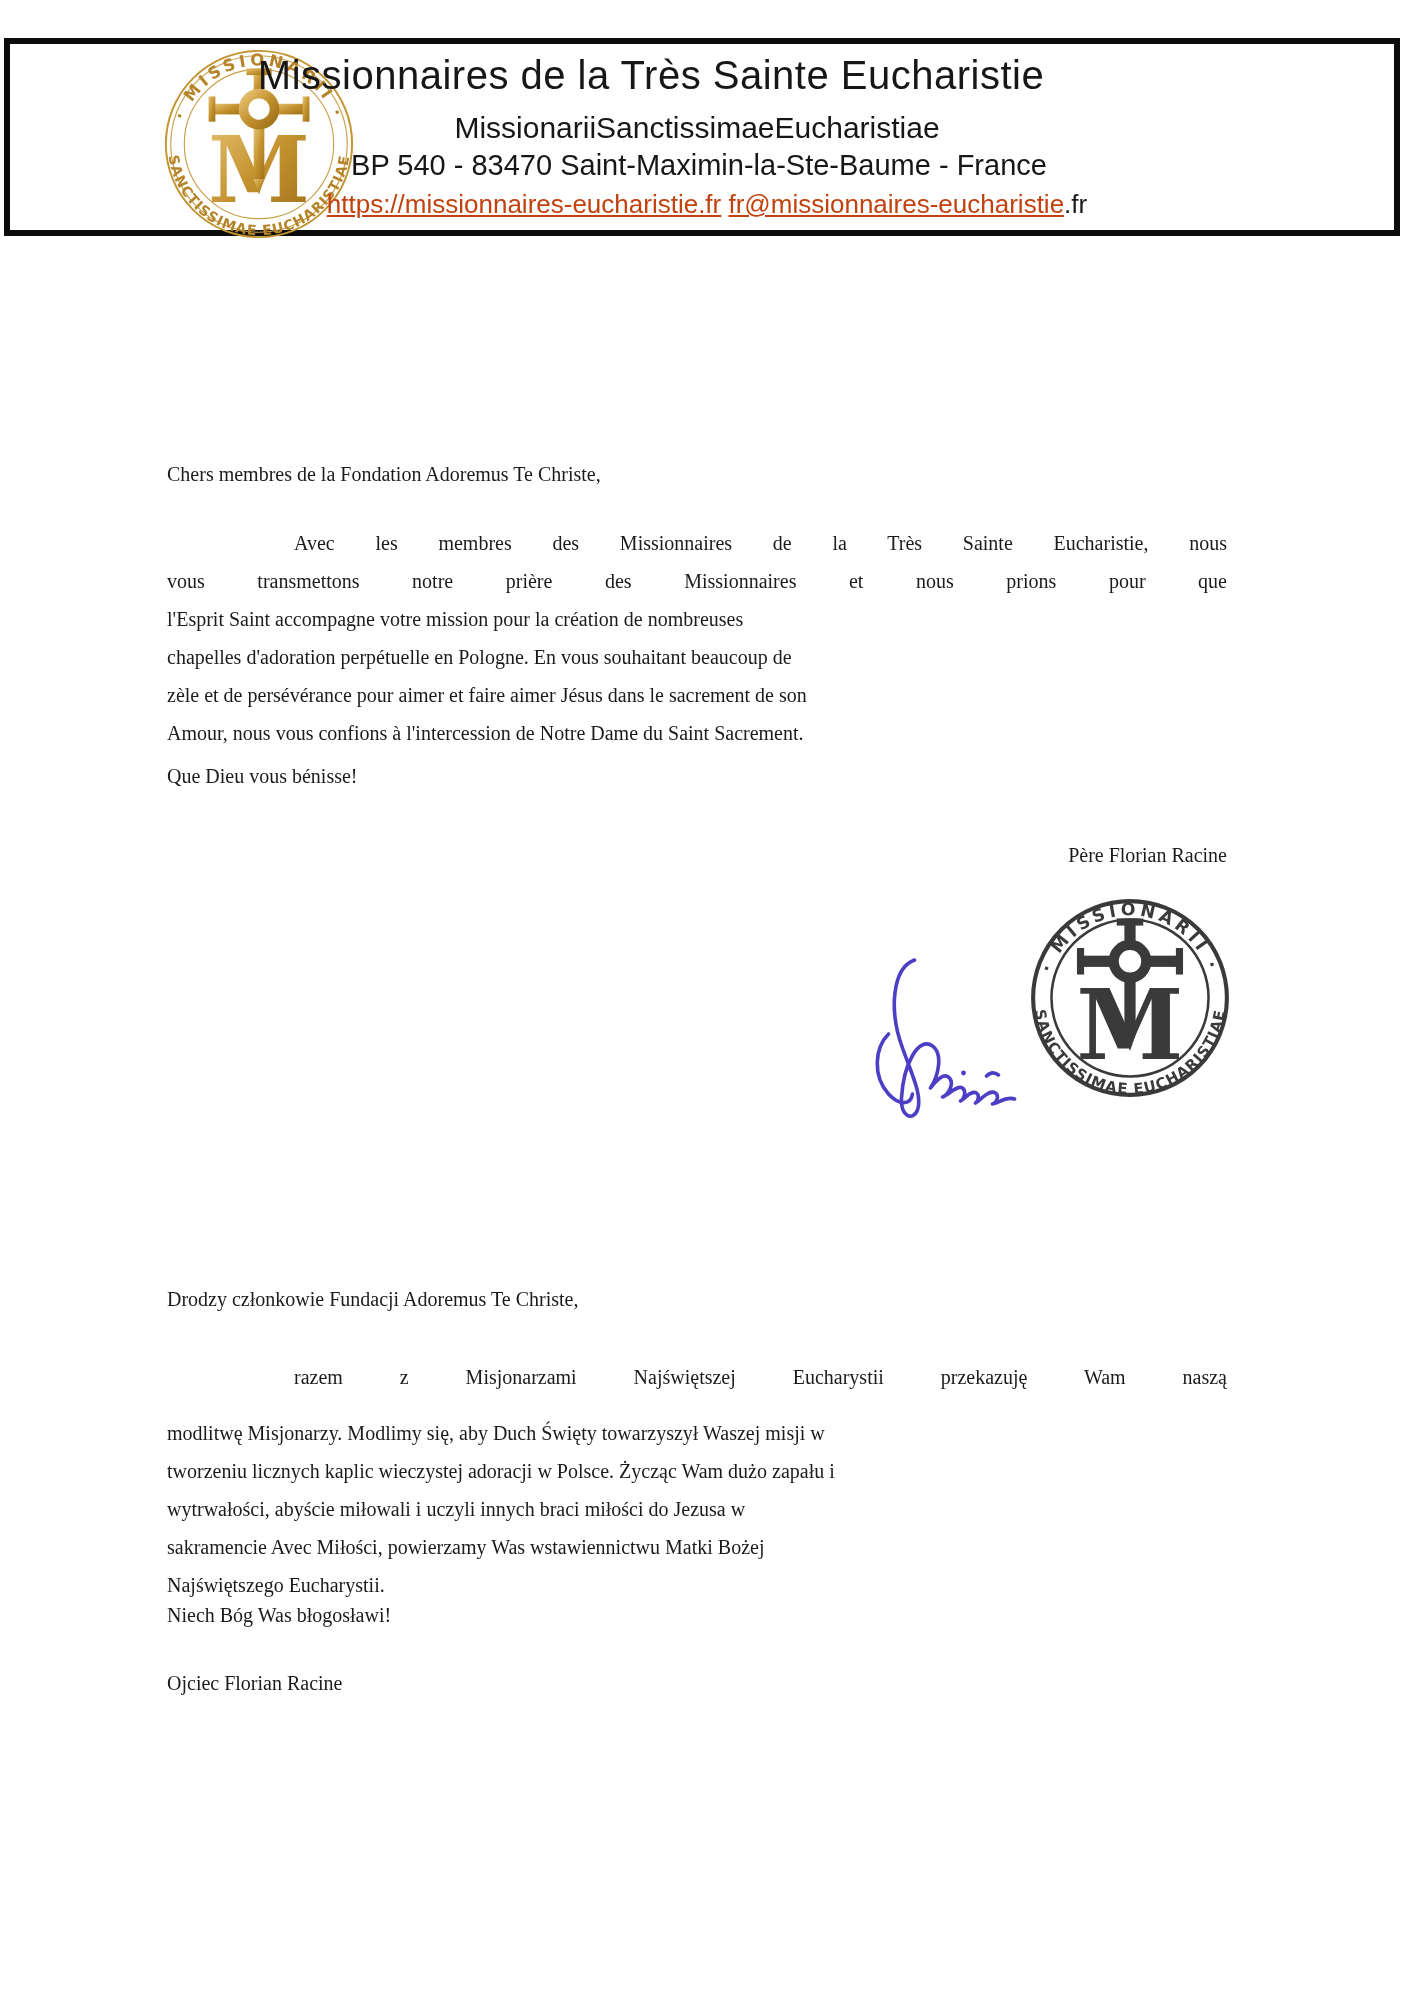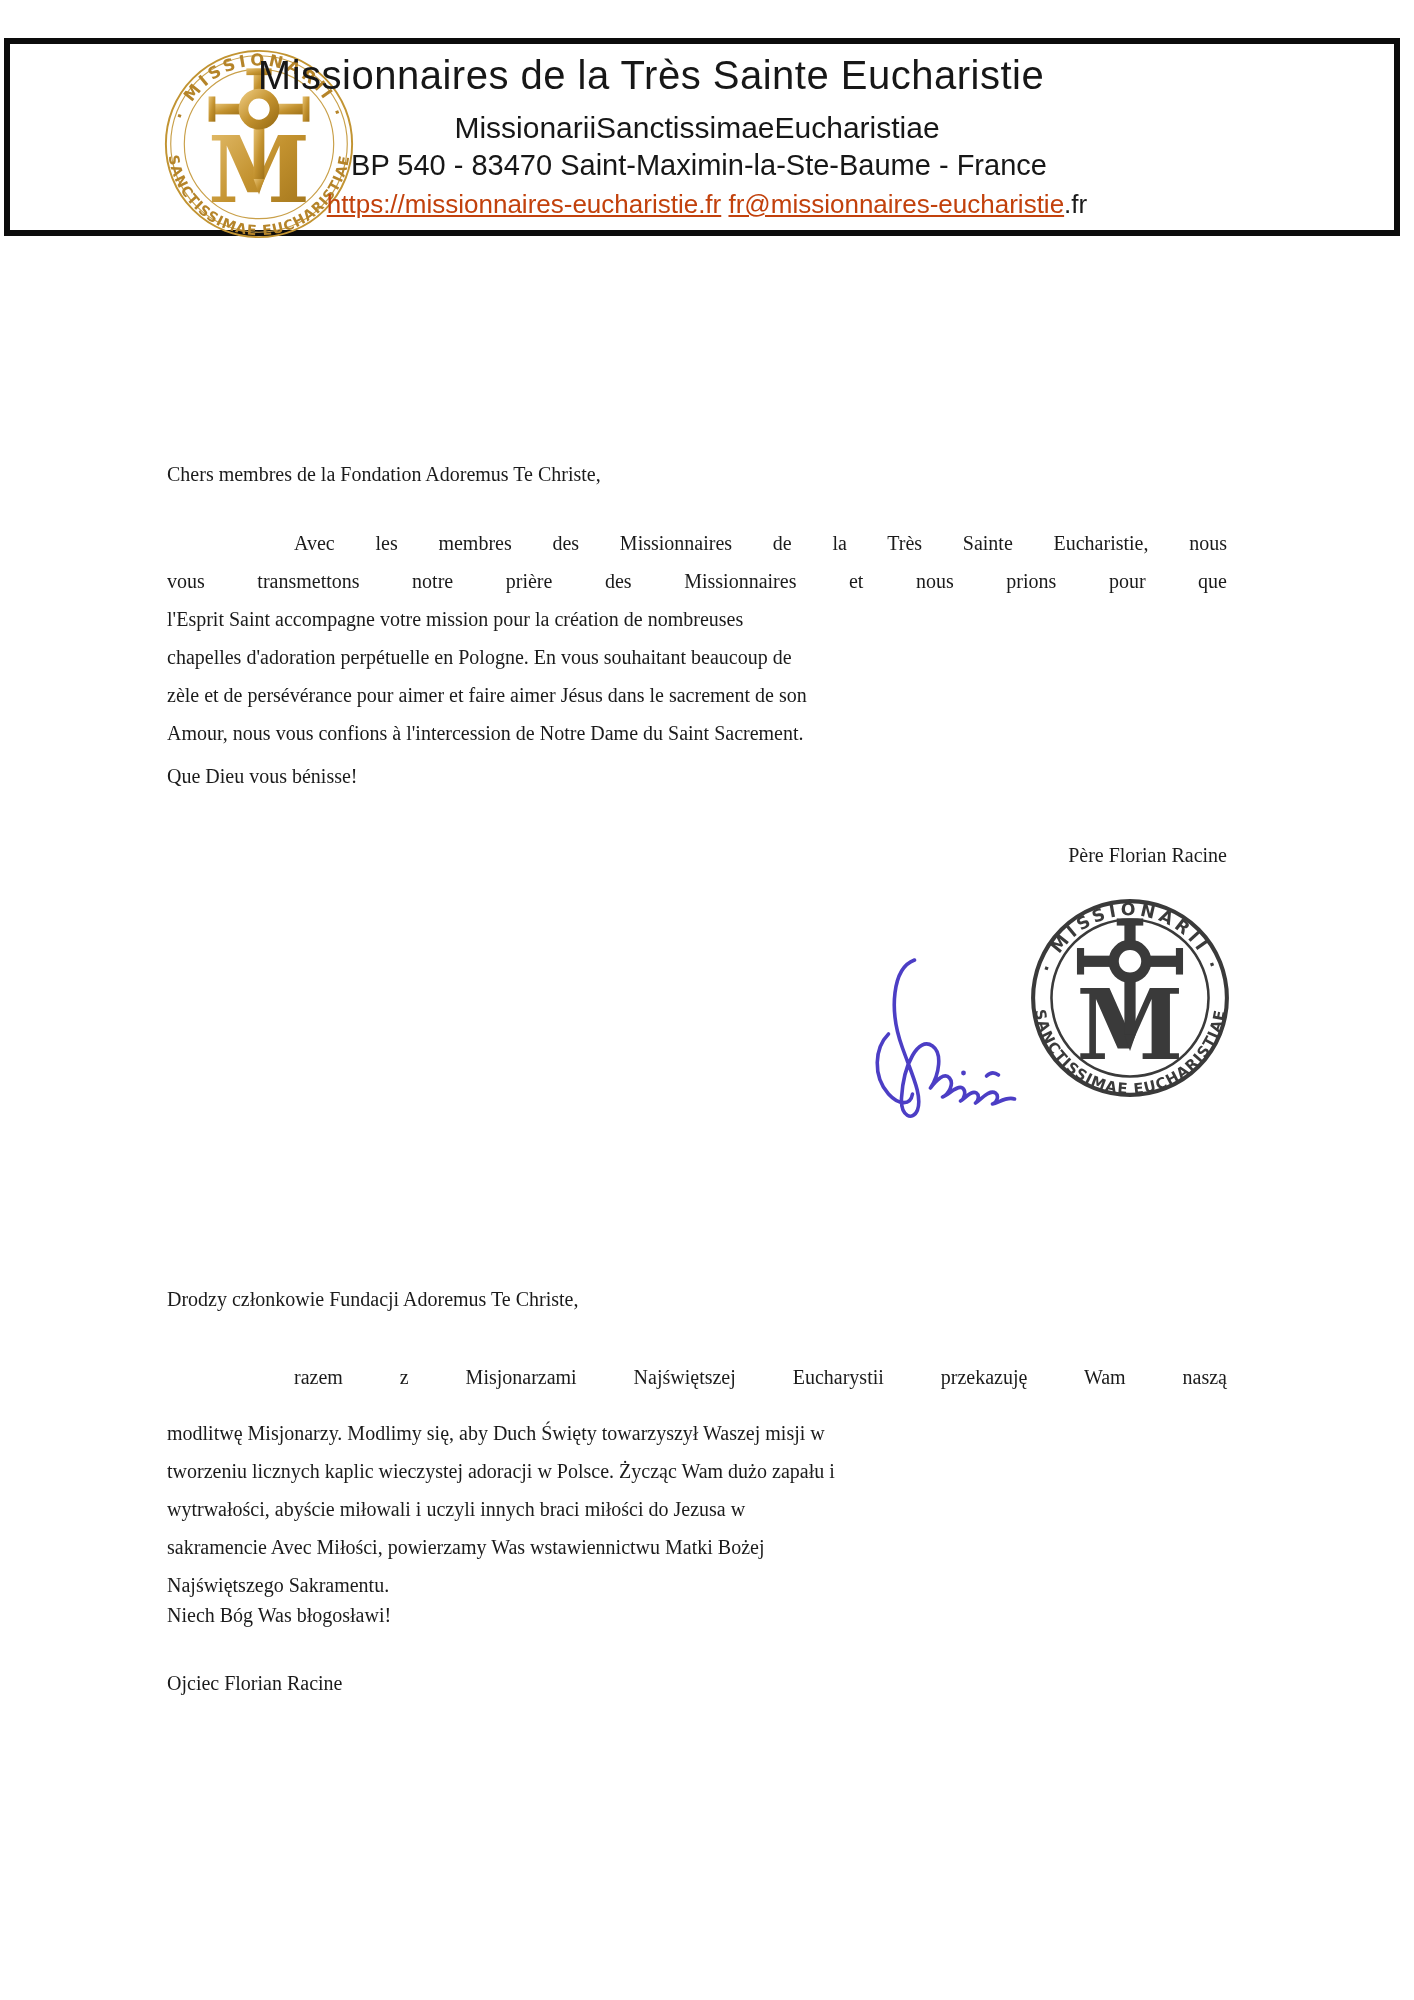--- a/index.html
+++ b/index.html
@@ -136,20 +136,20 @@
   </div>
 
   <div class="tblock" style="top:1280px">Drodzy członkowie Fundacji Adoremus Te Christe,</div>
 
   <div class="tblock" style="top:1358px">
     <div class="line indent j gap-after">razem z Misjonarzami Najświętszej Eucharystii przekazuję Wam naszą</div>
     <div class="line">modlitwę Misjonarzy. Modlimy się, aby Duch Święty towarzyszył Waszej misji w</div>
     <div class="line">tworzeniu licznych kaplic wieczystej adoracji w Polsce. Życząc Wam dużo zapału i</div>
     <div class="line">wytrwałości, abyście miłowali i uczyli innych braci miłości do Jezusa w</div>
     <div class="line">sakramencie Avec Miłości, powierzamy Was wstawiennictwu Matki Bożej</div>
-    <div class="line">Najświętszego Sakramentu.</div>
+    <div class="line">Najświętszego Eucharystii.</div>
   </div>
 
   <div class="tblock" style="top:1596px">Niech Bóg Was błogosławi!</div>
 
   <div class="tblock" style="top:1664px">Ojciec Florian Racine</div>
 
 </div>
 
 </body></html>

